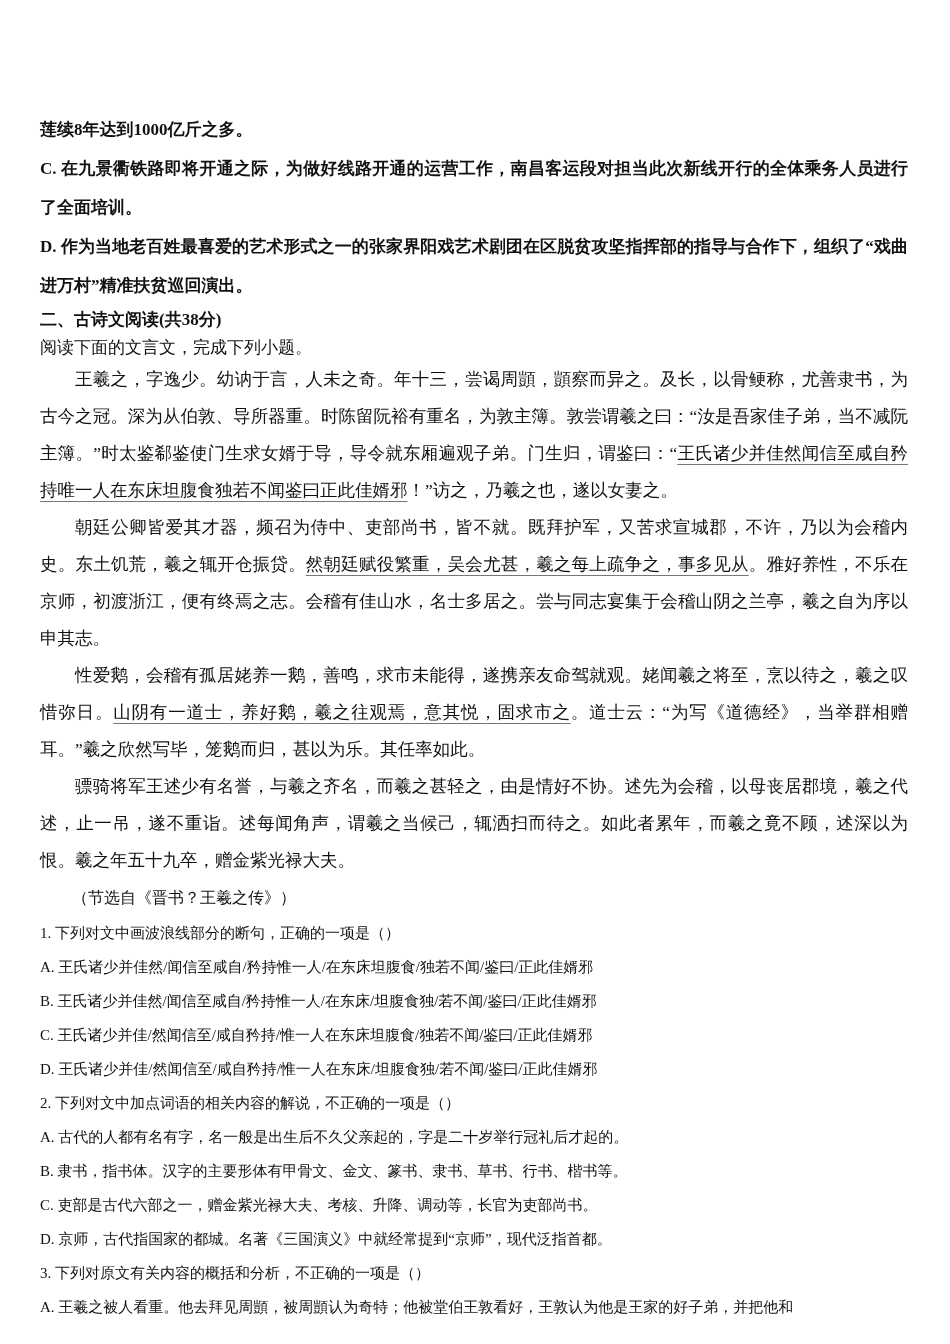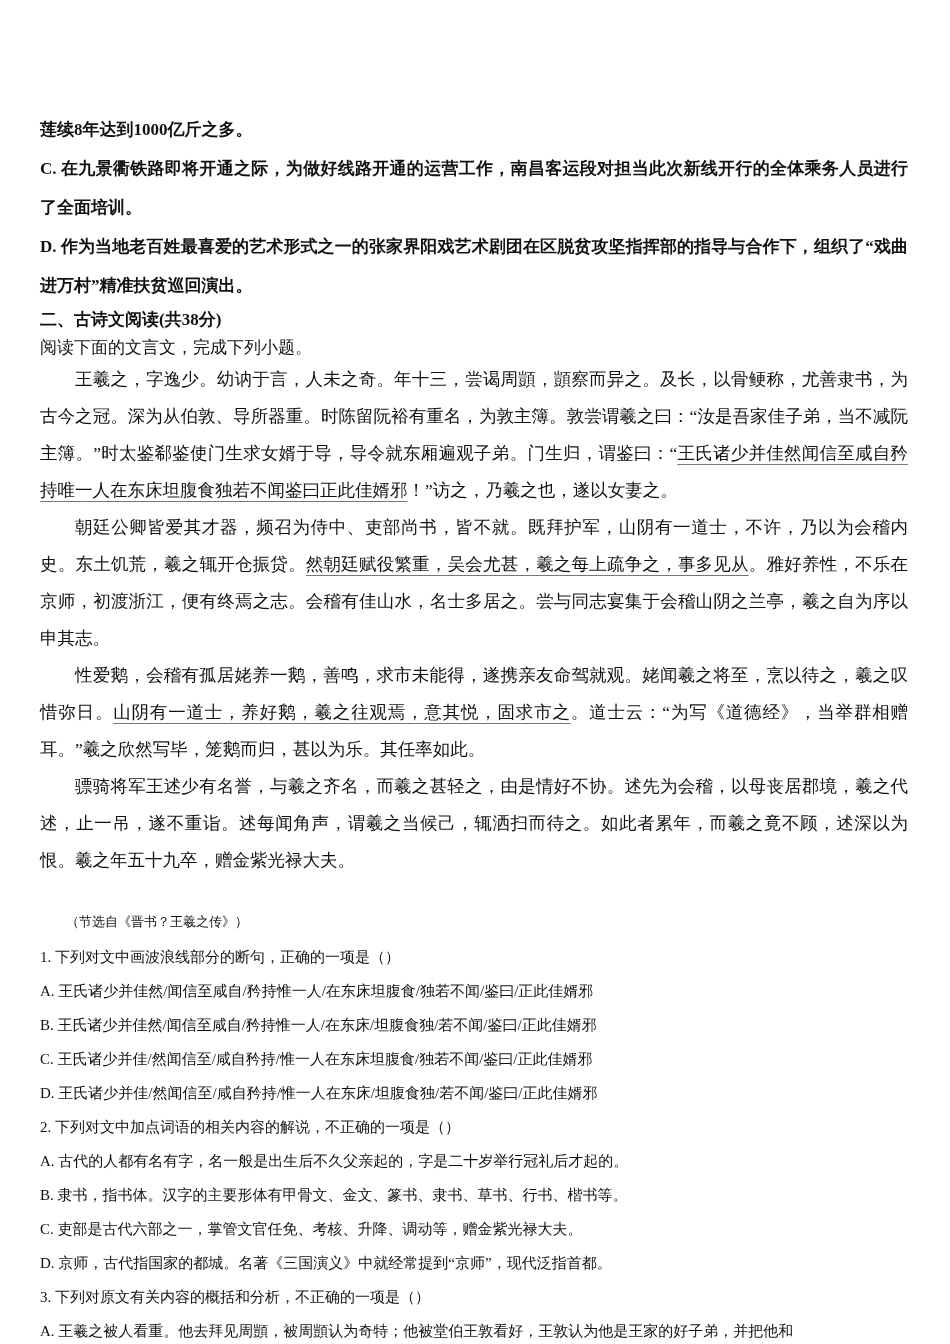--- a/index.html
+++ b/index.html
@@ -43,24 +43,23 @@
     text-justify: inter-ideograph;
     text-indent: 2em;
   }
   .kai .u {
     text-decoration: underline;
     text-decoration-color: #777;
     text-decoration-thickness: 1px;
     text-underline-offset: 5px;
   }
   .citation {
-    font-size: 13px;
+    font-size: 16px;
     line-height: 37px;
     text-indent: 2em;
-    margin-top: 24px;
   }
   .q-line {
     font-size: 15px;
     line-height: 34px;
     text-align: justify;
     text-justify: inter-ideograph;
   }
 </style>
 </head>
 <body>
@@ -71,39 +70,39 @@
     <p class="bold-line">莲续8年达到1000亿斤之多。</p>
     <p class="bold-line">C. 在九景衢铁路即将开通之际，为做好线路开通的运营工作，南昌客运段对担当此次新线开行的全体乘务人员进行了全面培训。</p>
     <p class="bold-line">D. 作为当地老百姓最喜爱的艺术形式之一的张家界阳戏艺术剧团在区脱贫攻坚指挥部的指导与合作下，组织了“戏曲进万村”精准扶贫巡回演出。</p>
   </div>
 
   <p class="section-heading">二、古诗文阅读(共38分)</p>
   <p class="instruction">阅读下面的文言文，完成下列小题。</p>
 
   <div>
     <p class="kai"><span>王羲之，字逸少。幼讷于言，人未之奇。年十三，尝谒周顗，顗察而异之。及长，以骨鲠称，尤善隶书，为古今之冠。深为从伯敦、导所器重。时陈留阮裕有重名，为敦主簿。敦尝谓羲之曰：“汝是吾家佳子弟，当不减阮主簿。”时太鉴郗鉴使门生求女婿于导，导令就东厢遍观子弟。门生归，谓鉴曰：“</span><span class="u">王氏诸少并佳然闻信至咸自矜持唯一人在东床坦腹食独若不闻鉴曰正此佳婿邪</span><span>！”访之，乃羲之也，遂以女妻之。</span></p>
-    <p class="kai"><span>朝廷公卿皆爱其才器，频召为侍中、吏部尚书，皆不就。既拜护军，山阴有一道士，不许，乃以为会稽内史。东土饥荒，羲之辄开仓振贷。</span><span class="u">然朝廷赋役繁重，吴会尤甚，羲之每上疏争之，事多见从</span><span>。雅好养性，不乐在京师，初渡浙江，便有终焉之志。会稽有佳山水，名士多居之。尝与同志宴集于会稽山阴之兰亭，羲之自为序以申其志。</span></p>
+    <p class="kai"><span>朝廷公卿皆爱其才器，频召为侍中、吏部尚书，皆不就。既拜护军，又苦求宣城郡，不许，乃以为会稽内史。东土饥荒，羲之辄开仓振贷。</span><span class="u">然朝廷赋役繁重，吴会尤甚，羲之每上疏争之，事多见从</span><span>。雅好养性，不乐在京师，初渡浙江，便有终焉之志。会稽有佳山水，名士多居之。尝与同志宴集于会稽山阴之兰亭，羲之自为序以申其志。</span></p>
     <p class="kai"><span>性爱鹅，会稽有孤居姥养一鹅，善鸣，求市未能得，遂携亲友命驾就观。姥闻羲之将至，烹以待之，羲之叹惜弥日。</span><span class="u">山阴有一道士，养好鹅，羲之往观焉，意其悦，固求市之</span><span>。道士云：“为写《道德经》，当举群相赠耳。”羲之欣然写毕，笼鹅而归，甚以为乐。其任率如此。</span></p>
     <p class="kai"><span>骠骑将军王述少有名誉，与羲之齐名，而羲之甚轻之，由是情好不协。述先为会稽，以母丧居郡境，羲之代述，止一吊，遂不重诣。述每闻角声，谓羲之当候己，辄洒扫而待之。如此者累年，而羲之竟不顾，述深以为恨。羲之年五十九卒，赠金紫光禄大夫。</span></p>
     <p class="citation">（节选自《晋书？王羲之传》）</p>
   </div>
 
   <div>
     <p class="q-line">1. 下列对文中画波浪线部分的断句，正确的一项是（）</p>
     <p class="q-line">A. 王氏诸少并佳然/闻信至咸自/矜持惟一人/在东床坦腹食/独若不闻/鉴曰/正此佳婿邪</p>
     <p class="q-line">B. 王氏诸少并佳然/闻信至咸自/矜持惟一人/在东床/坦腹食独/若不闻/鉴曰/正此佳婿邪</p>
     <p class="q-line">C. 王氏诸少并佳/然闻信至/咸自矜持/惟一人在东床坦腹食/独若不闻/鉴曰/正此佳婿邪</p>
     <p class="q-line">D. 王氏诸少并佳/然闻信至/咸自矜持/惟一人在东床/坦腹食独/若不闻/鉴曰/正此佳婿邪</p>
   </div>
 
   <div>
     <p class="q-line">2. 下列对文中加点词语的相关内容的解说，不正确的一项是（）</p>
     <p class="q-line">A. 古代的人都有名有字，名一般是出生后不久父亲起的，字是二十岁举行冠礼后才起的。</p>
     <p class="q-line">B. 隶书，指书体。汉字的主要形体有甲骨文、金文、篆书、隶书、草书、行书、楷书等。</p>
-    <p class="q-line">C. 吏部是古代六部之一，掌管文官任免、考核、升降、调动等，赠金紫光禄大夫。</p>
+    <p class="q-line">C. 吏部是古代六部之一，赠金紫光禄大夫、考核、升降、调动等，长官为吏部尚书。</p>
     <p class="q-line">D. 京师，古代指国家的都城。名著《三国演义》中就经常提到“京师”，现代泛指首都。</p>
   </div>
 
   <div>
     <p class="q-line">3. 下列对原文有关内容的概括和分析，不正确的一项是（）</p>
     <p class="q-line">A. 王羲之被人看重。他去拜见周顗，被周顗认为奇特；他被堂伯王敦看好，王敦认为他是王家的好子弟，并把他和</p>
   </div>
 
 </div>
 

